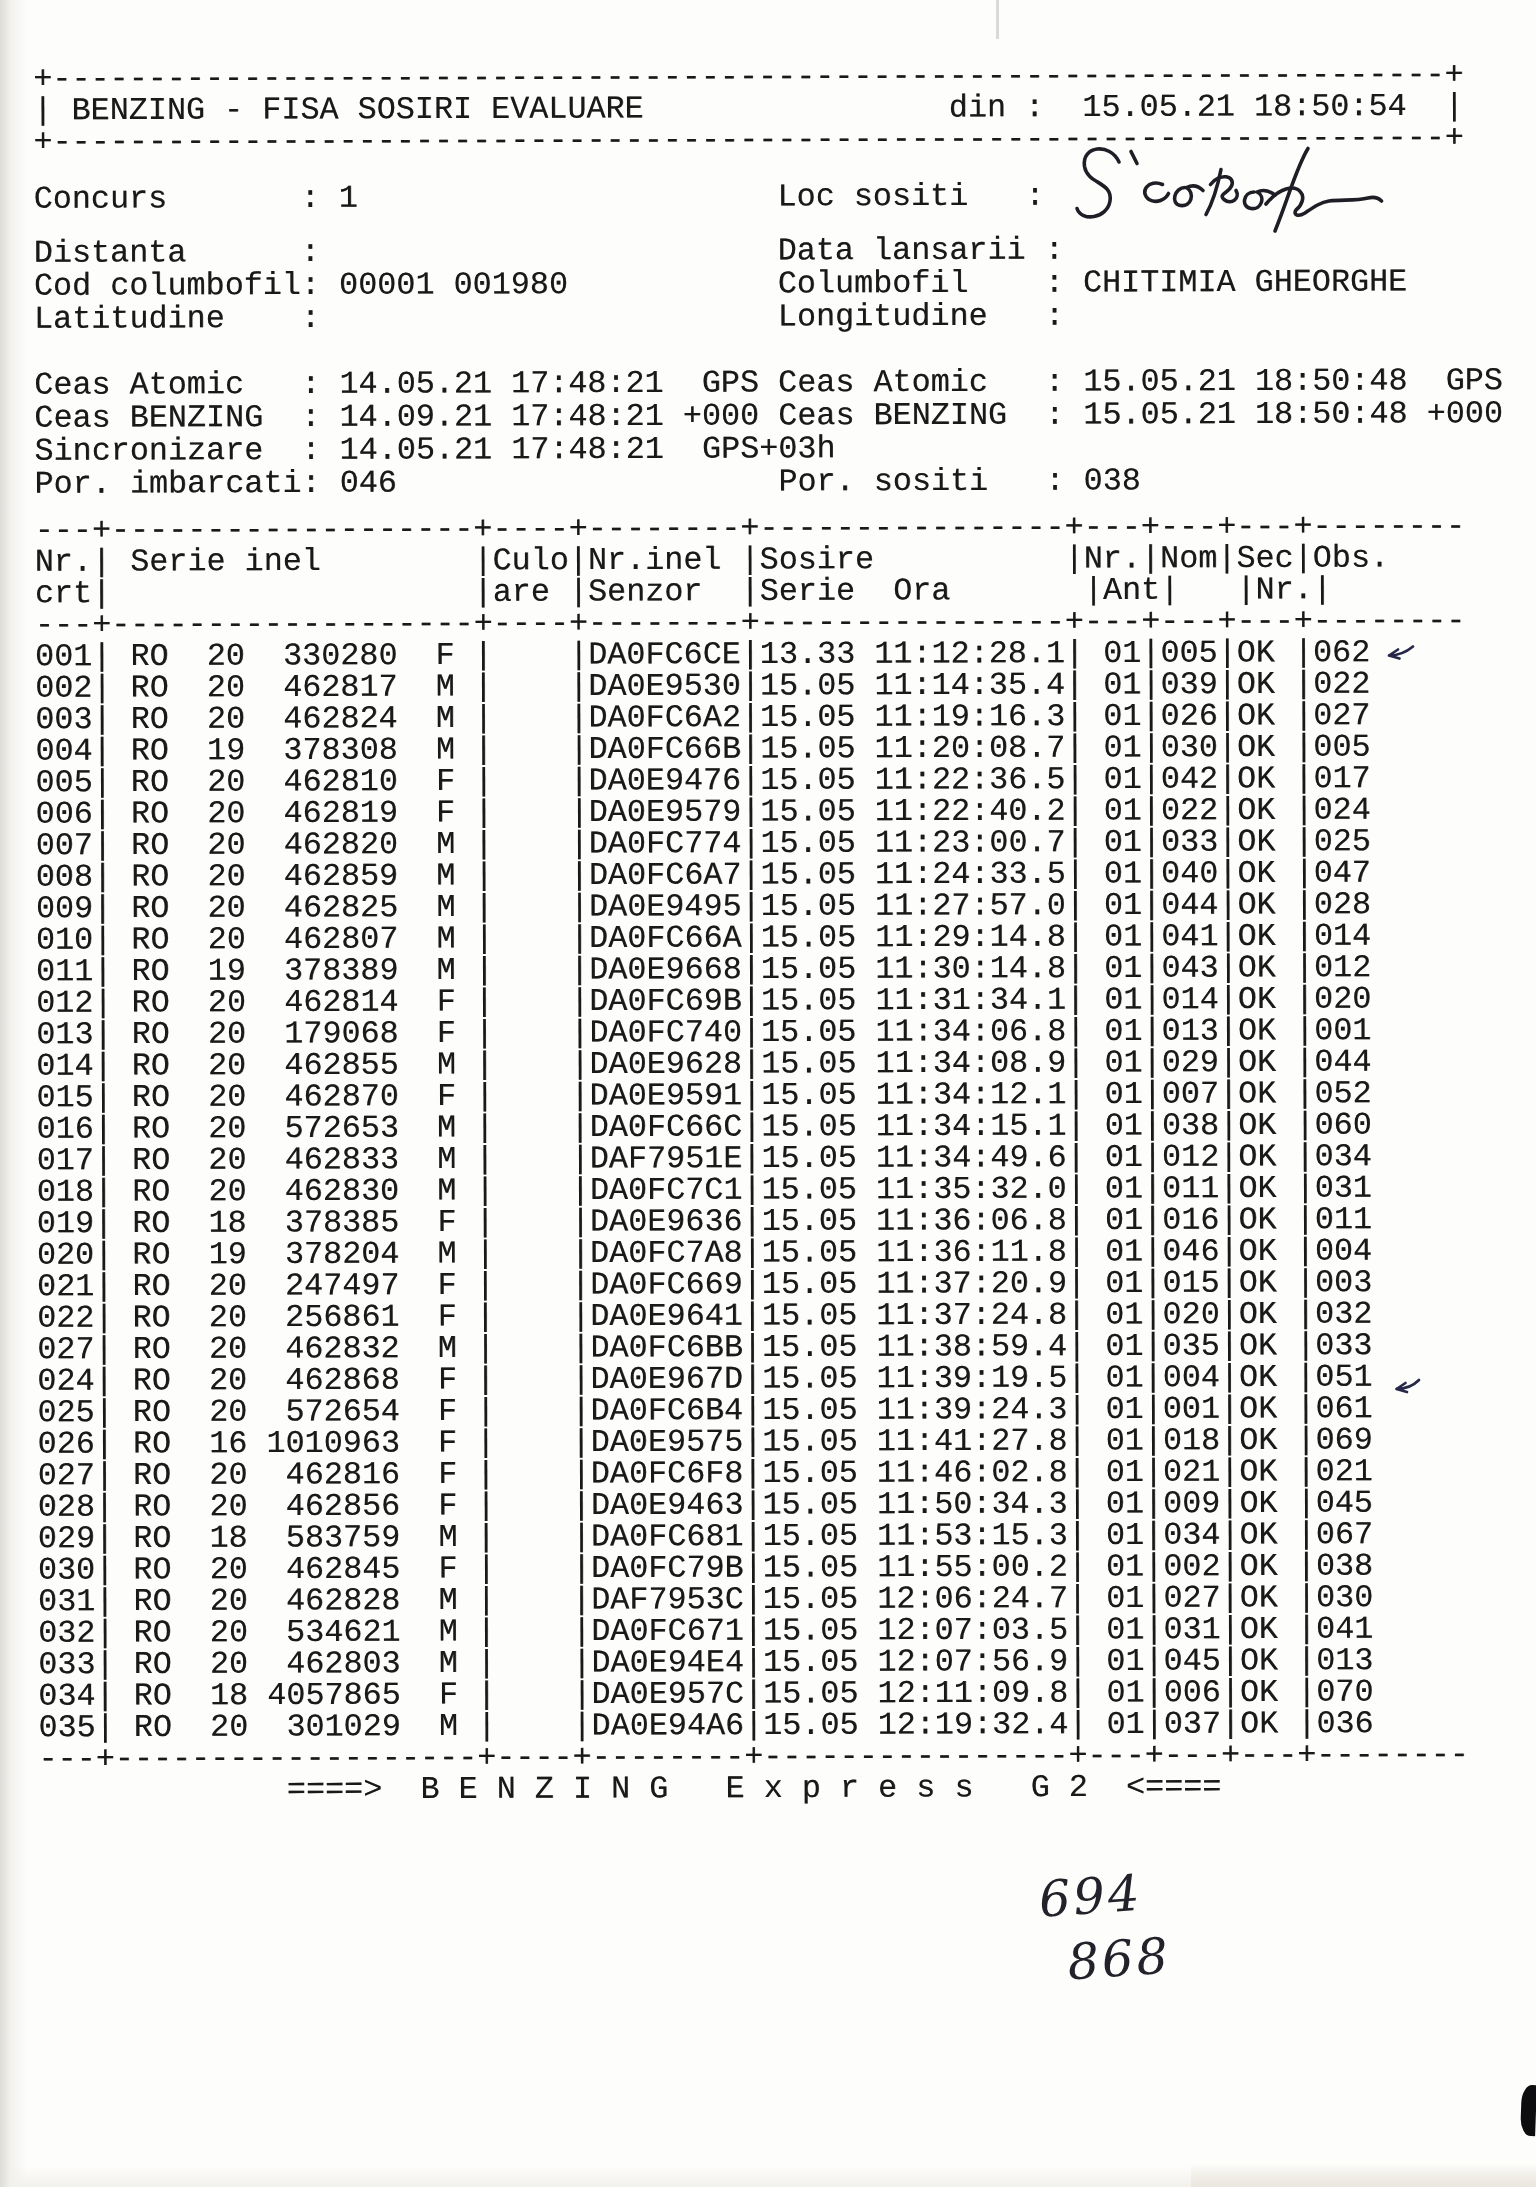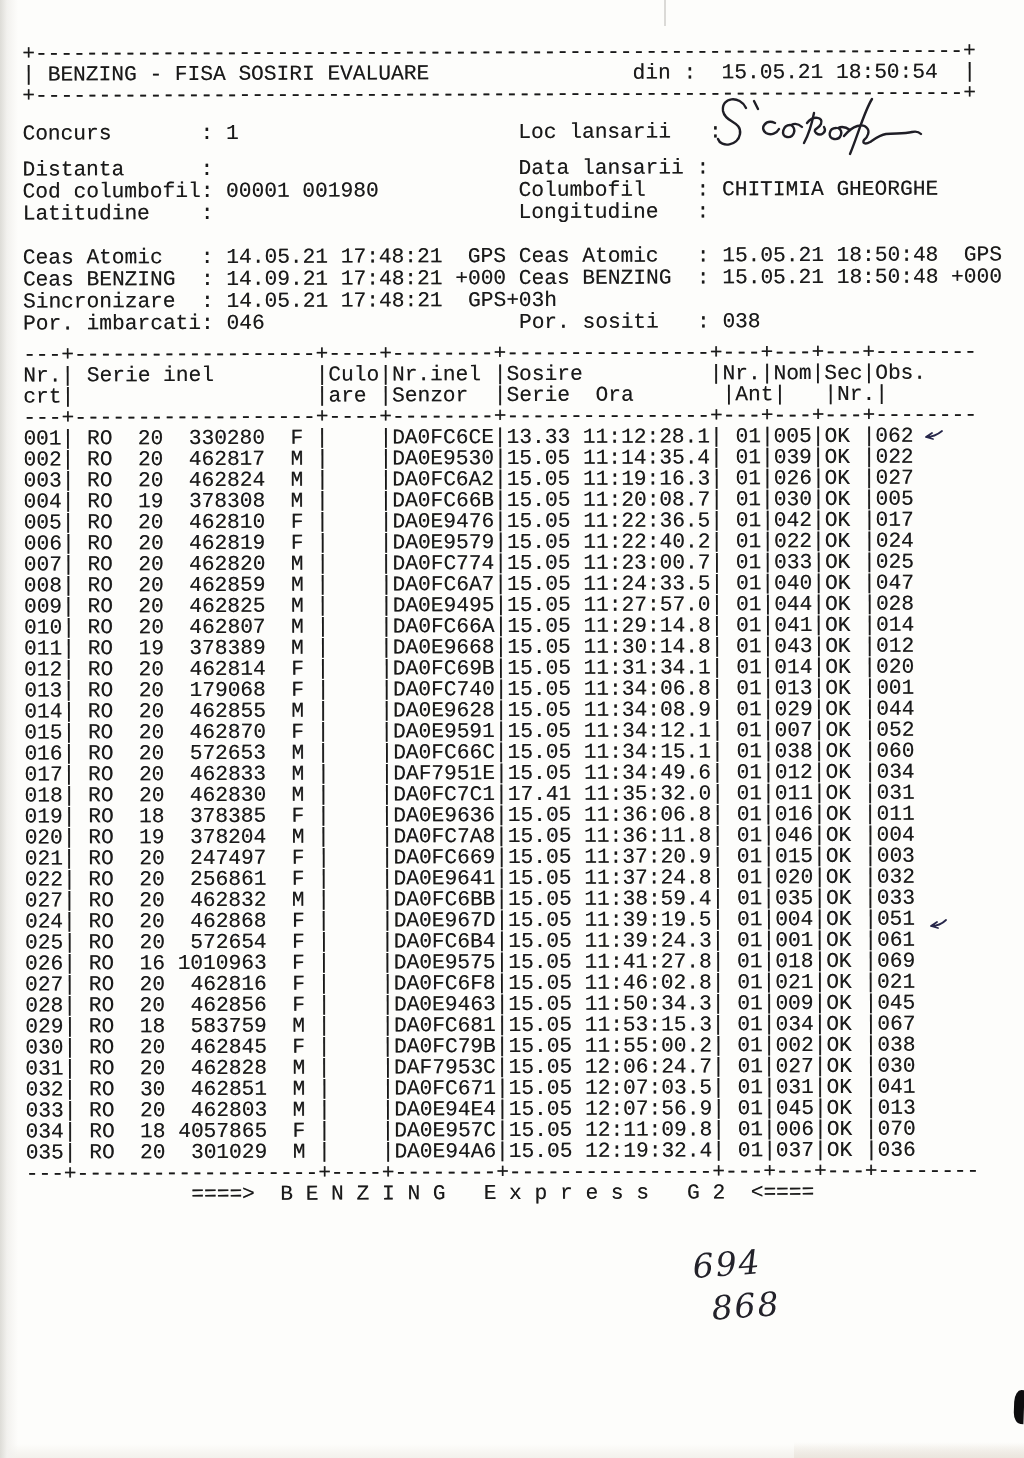--- a/index.html
+++ b/index.html
@@ -57,21 +57,21 @@
 <body>
 
 <div class="paper">
   <div class="content">
     <div id="box">
         <div class="ln">+-------------------------------------------------------------------------+</div>
         <div class="ln">| <span>BENZING - FISA SOSIRI EVALUARE                </span><span>din :</span>  <span>15.05.21 18:50:54</span>  |</div>
         <div class="ln">+-------------------------------------------------------------------------+</div>
       </div>
     <div id="info">
-        <div class="ln"><span>Concurs       </span>: <span>1</span>                      <span>Loc lansarii   </span>: <span></span></div>
+        <div class="ln"><span>Concurs       </span>: <span>1</span>                      <span>Loc sositi   </span>: <span></span></div>
         <div class="ln"><span>Distanta      </span>: <span></span>                       <span>Data lansarii </span>: <span></span></div>
         <div class="ln"><span>Cod columbofil</span>: <span>00001 001980</span>           <span>Columbofil    </span>: <span>CHITIMIA GHEORGHE</span></div>
         <div class="ln"><span>Latitudine    </span>: <span></span>                       <span>Longitudine   </span>: <span></span></div>
       </div>
     <div id="clock">
         <div class="ln"><span>Ceas Atomic   </span>: <span>14.05.21 17:48:21  GPS</span> <span>Ceas Atomic   </span>: <span>15.05.21 18:50:48  GPS</span></div>
         <div class="ln"><span>Ceas BENZING  </span>: <span>14.09.21 17:48:21 +000</span> <span>Ceas BENZING  </span>: <span>15.05.21 18:50:48 +000</span></div>
         <div class="ln"><span>Sincronizare  </span>: <span>14.05.21 17:48:21  GPS+03h</span></div>
         <div class="ln"><span>Por. imbarcati</span>: <span>046</span>                    <span>Por. sositi   </span>: <span>038</span></div>
       </div>
@@ -90,35 +90,35 @@
         <div class="ln"><span>008</span>|<span> RO  20  462859  M </span>|<span>    </span>|<span>DA0FC6A7</span>|<span>15.05 11:24:33.5</span>|<span> 01</span>|<span>040</span>|<span>OK </span>|<span>047</span></div>
         <div class="ln"><span>009</span>|<span> RO  20  462825  M </span>|<span>    </span>|<span>DA0E9495</span>|<span>15.05 11:27:57.0</span>|<span> 01</span>|<span>044</span>|<span>OK </span>|<span>028</span></div>
         <div class="ln"><span>010</span>|<span> RO  20  462807  M </span>|<span>    </span>|<span>DA0FC66A</span>|<span>15.05 11:29:14.8</span>|<span> 01</span>|<span>041</span>|<span>OK </span>|<span>014</span></div>
         <div class="ln"><span>011</span>|<span> RO  19  378389  M </span>|<span>    </span>|<span>DA0E9668</span>|<span>15.05 11:30:14.8</span>|<span> 01</span>|<span>043</span>|<span>OK </span>|<span>012</span></div>
         <div class="ln"><span>012</span>|<span> RO  20  462814  F </span>|<span>    </span>|<span>DA0FC69B</span>|<span>15.05 11:31:34.1</span>|<span> 01</span>|<span>014</span>|<span>OK </span>|<span>020</span></div>
         <div class="ln"><span>013</span>|<span> RO  20  179068  F </span>|<span>    </span>|<span>DA0FC740</span>|<span>15.05 11:34:06.8</span>|<span> 01</span>|<span>013</span>|<span>OK </span>|<span>001</span></div>
         <div class="ln"><span>014</span>|<span> RO  20  462855  M </span>|<span>    </span>|<span>DA0E9628</span>|<span>15.05 11:34:08.9</span>|<span> 01</span>|<span>029</span>|<span>OK </span>|<span>044</span></div>
         <div class="ln"><span>015</span>|<span> RO  20  462870  F </span>|<span>    </span>|<span>DA0E9591</span>|<span>15.05 11:34:12.1</span>|<span> 01</span>|<span>007</span>|<span>OK </span>|<span>052</span></div>
         <div class="ln"><span>016</span>|<span> RO  20  572653  M </span>|<span>    </span>|<span>DA0FC66C</span>|<span>15.05 11:34:15.1</span>|<span> 01</span>|<span>038</span>|<span>OK </span>|<span>060</span></div>
         <div class="ln"><span>017</span>|<span> RO  20  462833  M </span>|<span>    </span>|<span>DAF7951E</span>|<span>15.05 11:34:49.6</span>|<span> 01</span>|<span>012</span>|<span>OK </span>|<span>034</span></div>
-        <div class="ln"><span>018</span>|<span> RO  20  462830  M </span>|<span>    </span>|<span>DA0FC7C1</span>|<span>17.41 11:35:32.0</span>|<span> 01</span>|<span>011</span>|<span>OK </span>|<span>031</span></div>
+        <div class="ln"><span>018</span>|<span> RO  20  462830  M </span>|<span>    </span>|<span>DA0FC7C1</span>|<span>15.05 11:35:32.0</span>|<span> 01</span>|<span>011</span>|<span>OK </span>|<span>031</span></div>
         <div class="ln"><span>019</span>|<span> RO  18  378385  F </span>|<span>    </span>|<span>DA0E9636</span>|<span>15.05 11:36:06.8</span>|<span> 01</span>|<span>016</span>|<span>OK </span>|<span>011</span></div>
         <div class="ln"><span>020</span>|<span> RO  19  378204  M </span>|<span>    </span>|<span>DA0FC7A8</span>|<span>15.05 11:36:11.8</span>|<span> 01</span>|<span>046</span>|<span>OK </span>|<span>004</span></div>
         <div class="ln"><span>021</span>|<span> RO  20  247497  F </span>|<span>    </span>|<span>DA0FC669</span>|<span>15.05 11:37:20.9</span>|<span> 01</span>|<span>015</span>|<span>OK </span>|<span>003</span></div>
         <div class="ln"><span>022</span>|<span> RO  20  256861  F </span>|<span>    </span>|<span>DA0E9641</span>|<span>15.05 11:37:24.8</span>|<span> 01</span>|<span>020</span>|<span>OK </span>|<span>032</span></div>
         <div class="ln"><span>027</span>|<span> RO  20  462832  M </span>|<span>    </span>|<span>DA0FC6BB</span>|<span>15.05 11:38:59.4</span>|<span> 01</span>|<span>035</span>|<span>OK </span>|<span>033</span></div>
         <div class="ln"><span>024</span>|<span> RO  20  462868  F </span>|<span>    </span>|<span>DA0E967D</span>|<span>15.05 11:39:19.5</span>|<span> 01</span>|<span>004</span>|<span>OK </span>|<span>051</span></div>
         <div class="ln"><span>025</span>|<span> RO  20  572654  F </span>|<span>    </span>|<span>DA0FC6B4</span>|<span>15.05 11:39:24.3</span>|<span> 01</span>|<span>001</span>|<span>OK </span>|<span>061</span></div>
         <div class="ln"><span>026</span>|<span> RO  16 1010963  F </span>|<span>    </span>|<span>DA0E9575</span>|<span>15.05 11:41:27.8</span>|<span> 01</span>|<span>018</span>|<span>OK </span>|<span>069</span></div>
         <div class="ln"><span>027</span>|<span> RO  20  462816  F </span>|<span>    </span>|<span>DA0FC6F8</span>|<span>15.05 11:46:02.8</span>|<span> 01</span>|<span>021</span>|<span>OK </span>|<span>021</span></div>
         <div class="ln"><span>028</span>|<span> RO  20  462856  F </span>|<span>    </span>|<span>DA0E9463</span>|<span>15.05 11:50:34.3</span>|<span> 01</span>|<span>009</span>|<span>OK </span>|<span>045</span></div>
         <div class="ln"><span>029</span>|<span> RO  18  583759  M </span>|<span>    </span>|<span>DA0FC681</span>|<span>15.05 11:53:15.3</span>|<span> 01</span>|<span>034</span>|<span>OK </span>|<span>067</span></div>
         <div class="ln"><span>030</span>|<span> RO  20  462845  F </span>|<span>    </span>|<span>DA0FC79B</span>|<span>15.05 11:55:00.2</span>|<span> 01</span>|<span>002</span>|<span>OK </span>|<span>038</span></div>
         <div class="ln"><span>031</span>|<span> RO  20  462828  M </span>|<span>    </span>|<span>DAF7953C</span>|<span>15.05 12:06:24.7</span>|<span> 01</span>|<span>027</span>|<span>OK </span>|<span>030</span></div>
-        <div class="ln"><span>032</span>|<span> RO  30  462851  M </span>|<span>    </span>|<span>DA0FC671</span>|<span>15.05 12:07:03.5</span>|<span> 01</span>|<span>031</span>|<span>OK </span>|<span>041</span></div>
+        <div class="ln"><span>032</span>|<span> RO  20  534621  M </span>|<span>    </span>|<span>DA0FC671</span>|<span>15.05 12:07:03.5</span>|<span> 01</span>|<span>031</span>|<span>OK </span>|<span>041</span></div>
         <div class="ln"><span>033</span>|<span> RO  20  462803  M </span>|<span>    </span>|<span>DA0E94E4</span>|<span>15.05 12:07:56.9</span>|<span> 01</span>|<span>045</span>|<span>OK </span>|<span>013</span></div>
         <div class="ln"><span>034</span>|<span> RO  18 4057865  F </span>|<span>    </span>|<span>DA0E957C</span>|<span>15.05 12:11:09.8</span>|<span> 01</span>|<span>006</span>|<span>OK </span>|<span>070</span></div>
         <div class="ln"><span>035</span>|<span> RO  20  301029  M </span>|<span>    </span>|<span>DA0E94A6</span>|<span>15.05 12:19:32.4</span>|<span> 01</span>|<span>037</span>|<span>OK </span>|<span>036</span></div>
         <div class="ln">---+-------------------+----+--------+----------------+---+---+---+--------</div>
       </div>
     <div class="footer">====&gt;  B E N Z I N G   E x p r e s s   G 2  &lt;====</div>
   </div>
 
   <svg class="signature" viewBox="0 0 214 88">
     <g fill="none" stroke="#1f1e26" stroke-width="2.4" stroke-linecap="round" stroke-linejoin="round">

